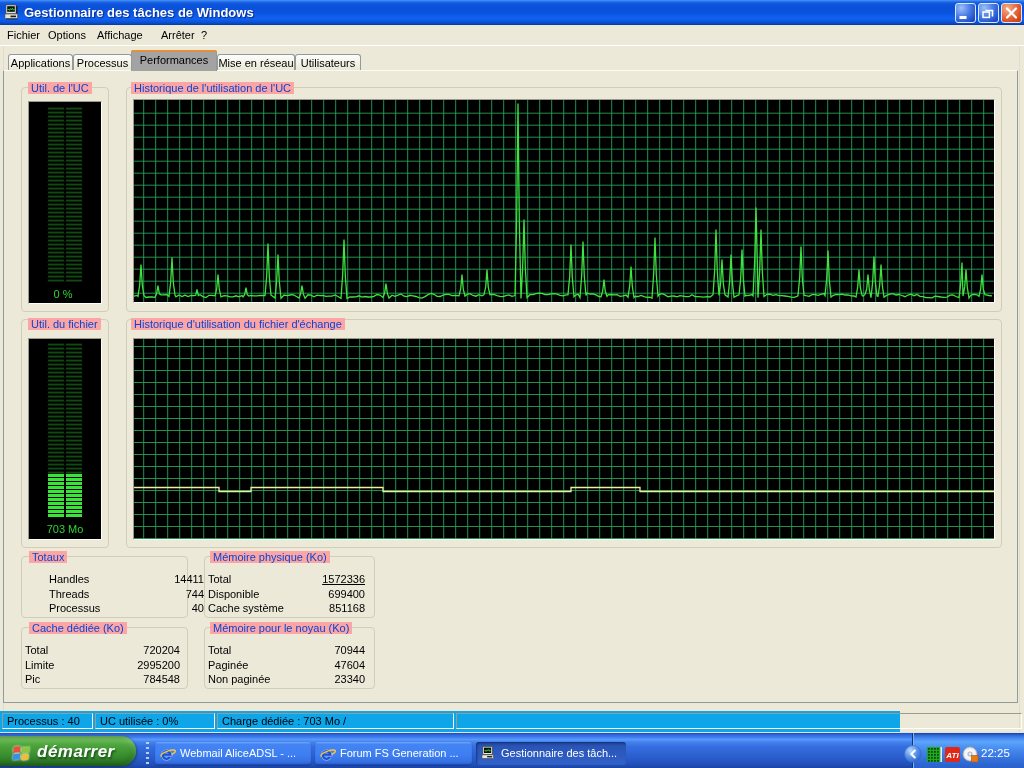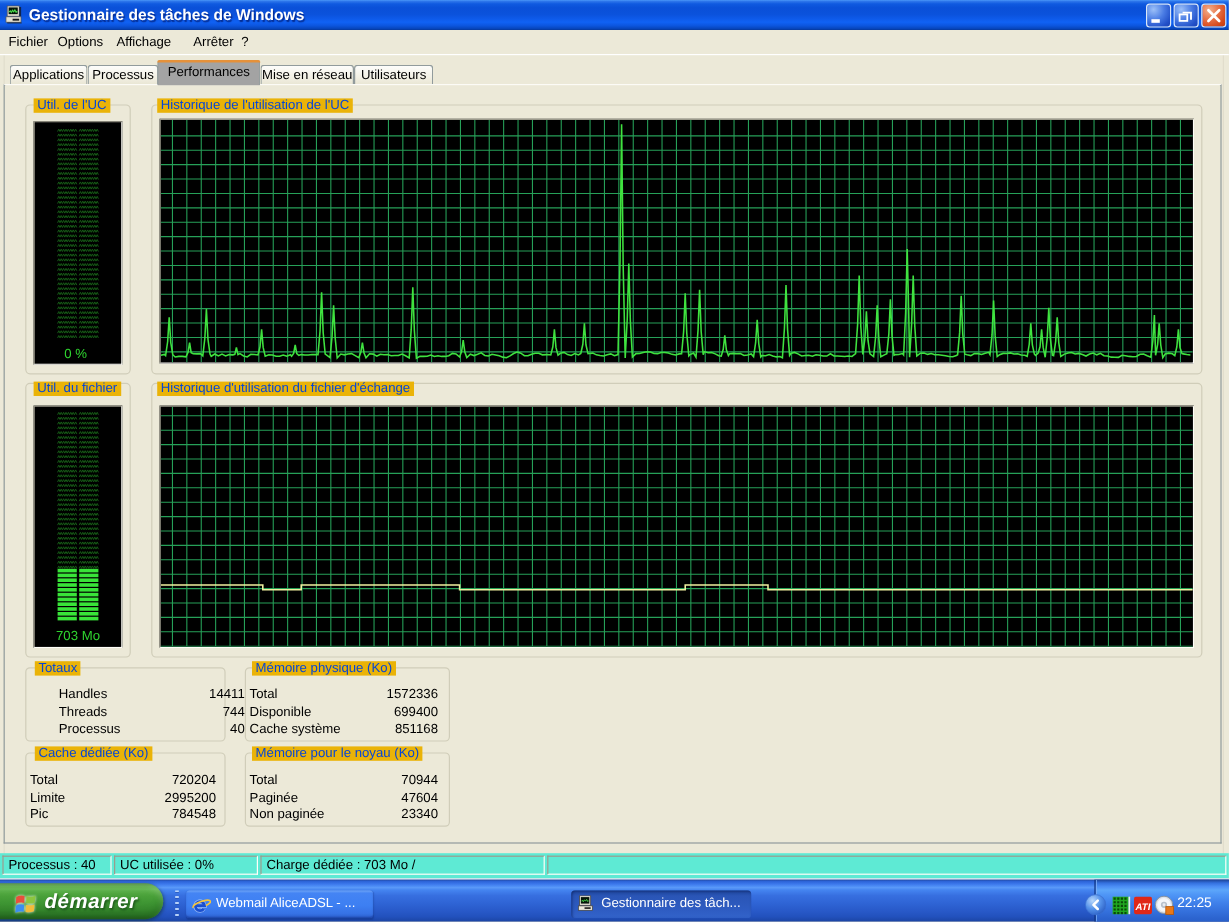--- a/index.html
+++ b/index.html
@@ -16,28 +16,28 @@
 #menubar{left:0;top:25px;width:1024px;height:20px;background:#ece9d8;font-size:11px;color:#000;border-bottom:1px solid #fff;}
 .mi{position:absolute;top:4px;}
 
 .tab{top:54px;height:16px;background:linear-gradient(180deg,#fdfdfb 0%,#f2f0e4 60%,#e8e5d2 100%);border:1px solid #919b9c;border-bottom:none;border-radius:3px 3px 0 0;font-size:11px;text-align:center;line-height:16px;color:#000;}
 #tabsel{top:50px;height:20px;background:#a3a3a3;border:1px solid #919b9c;border-bottom:none;border-radius:3px 3px 0 0;font-size:11px;text-align:center;line-height:19px;z-index:5;}
 #tabsel:before{content:"";position:absolute;left:-1px;top:-1px;width:calc(100% + 2px);height:2px;background:#e5913a;border-radius:3px 3px 0 0;}
 
 #page{left:3px;top:70px;width:1015px;height:633px;background:#ece9d8;border:1px solid #919b9c;box-sizing:border-box;border-top-color:#fcfbf6;}
 
 .gb{border:1px solid #d0cdb9;border-radius:4px;}
-.gbl{position:absolute;font-size:11px;color:#0646d6;background:#eab308;padding:0 3px;white-space:nowrap;}
+.gbl{position:absolute;font-size:11px;color:#0646d6;background:#fca5a5;padding:0 3px;white-space:nowrap;}
 
 .sunk{background:#000;border-top:1px solid #9c9a8c;border-left:1px solid #9c9a8c;border-right:1px solid #fffef8;border-bottom:1px solid #fffef8;}
 
 .strow{position:absolute;font-size:11px;color:#000;line-height:14.7px;}
 .str{position:absolute;right:0;text-align:right;}
 
-#statusbar{left:0;top:711px;width:1024px;height:21px;background:#5eead4;}
+#statusbar{left:0;top:711px;width:900px;height:21px;background:#0ea5e9;}
 .pane{position:absolute;top:2px;height:16px;border:1px solid;border-color:#9d9b8d #fffef8 #fffef8 #9d9b8d;font-size:11px;line-height:15px;padding-left:4px;box-sizing:border-box;color:#000;}
 
 #deskline{left:0;top:732px;width:1024px;height:2px;background:#d8e4f8;}
 #taskbar{left:0;top:733px;width:1024px;height:35px;
 background:linear-gradient(180deg,#23489c 0%,#2c63d8 4%,#3a76ea 10%,#4e8ef6 16%,#5a99f8 19%,#4484f0 25%,#376fe0 38%,#2e63d4 58%,#2859c8 75%,#2251bd 88%,#1d48ab 97%,#1a419e 100%);}
 #startbtn{left:-8px;top:736px;width:144px;height:30px;border-radius:0 15px 15px 0;
 background:linear-gradient(180deg,#2c6e24 0%,#4da03c 9%,#5cb14a 17%,#49a039 36%,#3e9533 55%,#37892d 74%,#2e7a27 89%,#245c1d 100%);
 box-shadow:inset 0 -4px 7px rgba(16,70,16,.35), inset 0 3px 5px rgba(220,255,200,.35), 1px 1px 3px rgba(10,40,20,.5);}
 #starttxt{left:37px;top:742px;color:#fff;font-size:17px;font-weight:bold;font-style:italic;text-shadow:1px 1.5px 2px rgba(20,70,20,.85);letter-spacing:.5px;}
 .tkbtn{top:742px;height:23px;border-radius:3px;background:linear-gradient(180deg,#71a7f8 0%,#4484f4 10%,#3d7ff2 55%,#3671e4 85%,#2c5fce 100%);box-shadow:inset 0 -1px 1px rgba(20,50,140,.5), 0 1px 1px rgba(16,48,130,.45);color:#fff;font-size:11px;}
@@ -146,21 +146,21 @@
   <div class="abs gb" style="left:21px;top:556px;width:165px;height:60px;"></div>
   <span class="gbl" style="left:29px;top:551px;">Totaux</span>
   <div class="abs strow" style="left:25px;top:572px;width:155px;height:45px;margin-left:24px;">
     <div><span>Handles</span><span class="str" style="top:0;">14411</span></div>
     <div><span>Threads</span><span class="str" style="top:14.7px;">744</span></div>
     <div><span>Processus</span><span class="str" style="top:29.4px;">40</span></div>
   </div>
   <div class="abs gb" style="left:204px;top:556px;width:169px;height:60px;"></div>
   <span class="gbl" style="left:210px;top:551px;">Mémoire physique (Ko)</span>
   <div class="abs strow" style="left:208px;top:572px;width:157px;height:45px;">
-    <div><span>Total</span><span class="str" style="top:0;">1572336</span></div>
+    <div><span>Total</span><span class="str" style="top:0;text-decoration:underline;">1572336</span></div>
     <div><span>Disponible</span><span class="str" style="top:14.7px;">699400</span></div>
     <div><span>Cache système</span><span class="str" style="top:29.4px;">851168</span></div>
   </div>
   <div class="abs gb" style="left:21px;top:627px;width:165px;height:60px;"></div>
   <span class="gbl" style="left:29px;top:622px;">Cache dédiée (Ko)</span>
   <div class="abs strow" style="left:25px;top:643px;width:155px;height:45px;">
     <div><span>Total</span><span class="str" style="top:0;">720204</span></div>
     <div><span>Limite</span><span class="str" style="top:14.7px;">2995200</span></div>
     <div><span>Pic</span><span class="str" style="top:29.4px;">784548</span></div>
   </div>
@@ -190,20 +190,28 @@
 </svg></div>
   <div class="abs" id="starttxt">démarrer</div>
   <div class="abs" id="grip" style="left:146px;top:742px;width:2.5px;height:24px;background:repeating-linear-gradient(180deg,rgba(190,215,250,.95) 0,rgba(190,215,250,.95) 1.6px,rgba(30,70,160,.5) 1.6px,rgba(30,70,160,.5) 2.4px,rgba(0,0,0,0) 2.4px,rgba(0,0,0,0) 5px);"></div>
   <div class="abs tkbtn" id="tk1" style="left:155px;width:156px;">
       <span class="ico"><svg width="16" height="15" viewBox="0 0 16 15" xmlns="http://www.w3.org/2000/svg">
 <path d="M3.2 8.6 h7.2 a3.8 3.8 0 1 0 -0.6 2.6" fill="none" stroke="#d8e6fa" stroke-width="3.6" opacity="0.55"></path>
 <path d="M3.2 8.6 h7.2 a3.8 3.8 0 1 0 -0.6 2.6" fill="none" stroke="#1a4fd0" stroke-width="2.3"></path>
 <path d="M1 10.5 C0.2 8.9 3.5 6.6 7.5 5.2 C11.5 3.8 15 3.6 15.4 5 C15.7 6.1 13.6 7.6 11.6 8.5" fill="none" stroke="#f4c43c" stroke-width="1.4"></path>
 </svg></span>
       <span class="lbl">Webmail AliceADSL - ...</span>
+    </div>
+  <div class="abs tkbtn" id="tk2" style="left:315px;width:157px;">
+      <span class="ico"><svg width="16" height="15" viewBox="0 0 16 15" xmlns="http://www.w3.org/2000/svg">
+<path d="M3.2 8.6 h7.2 a3.8 3.8 0 1 0 -0.6 2.6" fill="none" stroke="#d8e6fa" stroke-width="3.6" opacity="0.55"></path>
+<path d="M3.2 8.6 h7.2 a3.8 3.8 0 1 0 -0.6 2.6" fill="none" stroke="#1a4fd0" stroke-width="2.3"></path>
+<path d="M1 10.5 C0.2 8.9 3.5 6.6 7.5 5.2 C11.5 3.8 15 3.6 15.4 5 C15.7 6.1 13.6 7.6 11.6 8.5" fill="none" stroke="#f4c43c" stroke-width="1.4"></path>
+</svg></span>
+      <span class="lbl">Forum FS Generation ...</span>
     </div>
   <div class="abs tkbtn" id="tk3" style="left:476px;width:150px;">
       <span class="ico"><svg width="15" height="14" viewBox="0 0 16 15" xmlns="http://www.w3.org/2000/svg">
 <rect x="2" y="0.5" width="10" height="8.5" fill="#ece8da" stroke="#444" stroke-width="0.7"></rect>
 <rect x="3.2" y="1.7" width="7.6" height="5.8" fill="#05140a"></rect>
 <polyline points="3.6,5.5 4.6,4.5 5.4,5.9 6.4,4.1 7.4,5.3 8.4,3.7 9.4,5.7 10.4,4.7" fill="none" stroke="#4ade4a" stroke-width="0.8"></polyline>
 <rect x="1" y="9.5" width="12.5" height="4" fill="#ece8da" stroke="#444" stroke-width="0.7"></rect>
 <rect x="6.5" y="10.8" width="5.5" height="1.4" fill="#181818"></rect>
 </svg></span>
       <span class="lbl">Gestionnaire des tâch...</span>

